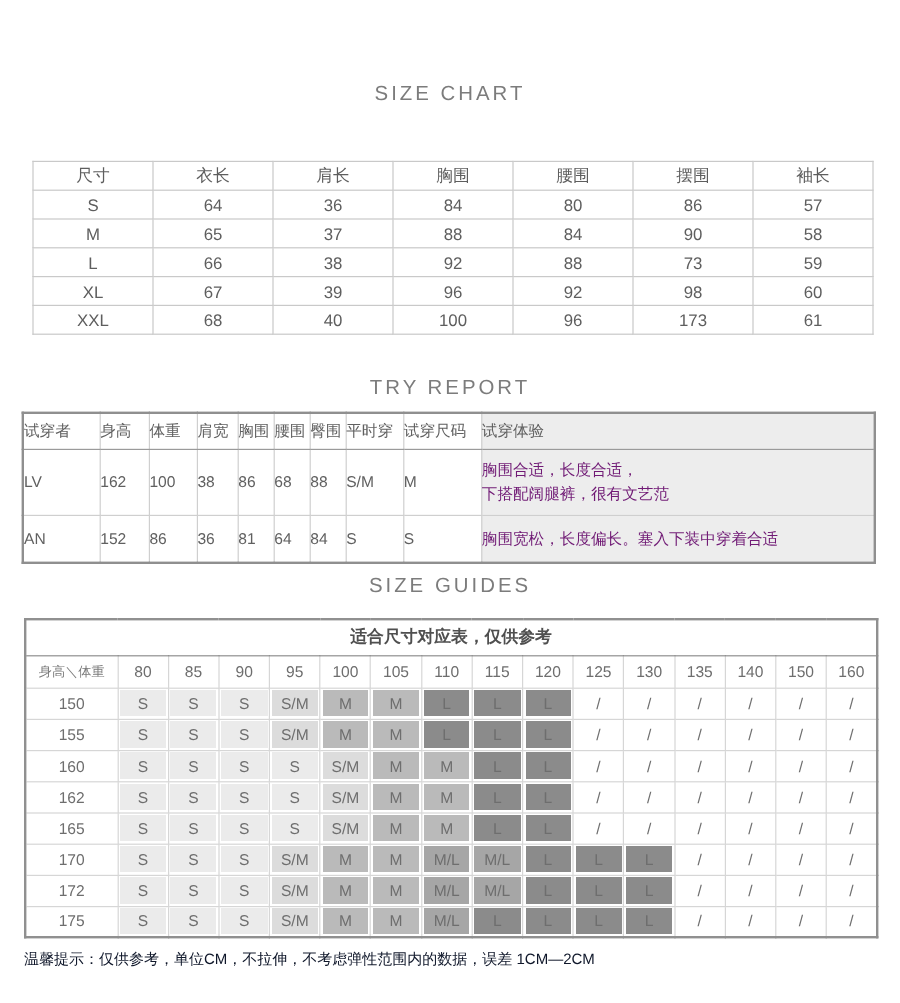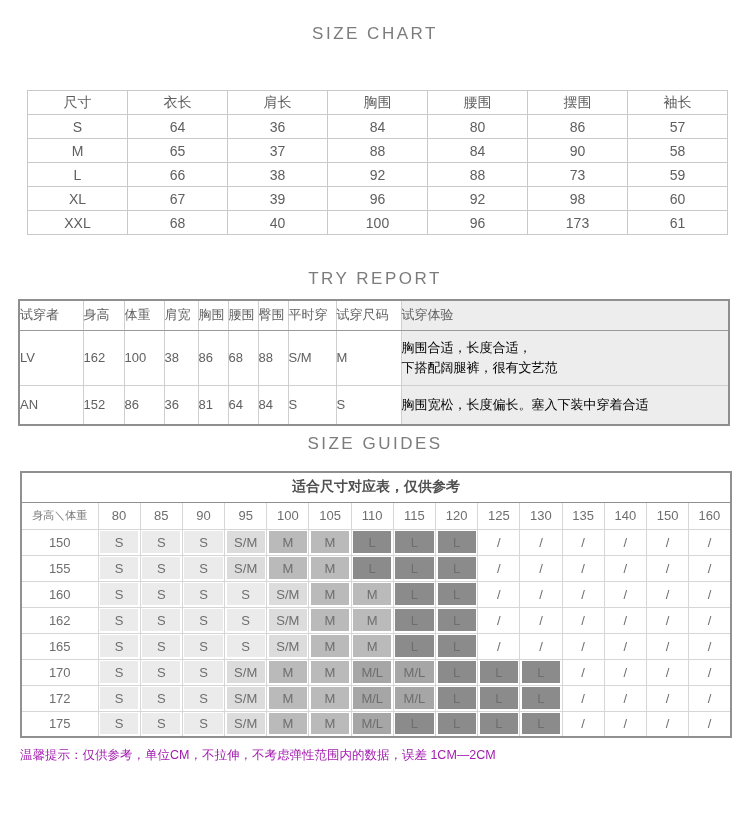--- a/index.html
+++ b/index.html
@@ -1,57 +1,57 @@
 <!DOCTYPE html>
 <html><head>
 <meta charset="utf-8">
 <style>
   html,body{margin:0;padding:0;background:#fff;}
   body{width:750px;height:836px;font-family:"Liberation Sans","DejaVu Sans",sans-serif;color:#666;overflow:hidden;}
   .section-title{margin:0;text-align:center;font-size:17px;font-weight:normal;letter-spacing:2.5px;color:#7c7c7c;line-height:20px;}
-  #title-size-chart{padding-top:24px;}
+  #title-size-chart{padding-top:68px;}
   #title-try-report{margin-top:34px;}
   #title-size-guides{margin-top:8px;}
   table{border-collapse:collapse;table-layout:fixed;}
 
   
   .t1{width:701px;margin:46px 0 0 27px;}
   .t1 tr{height:24px;}
   .t1 th,.t1 td{border:1px solid #c9c9c9;text-align:center;font-size:14px;font-weight:normal;color:#5e5e5e;padding:0;}
 
   
   .t2{width:712px;margin:10px 0 0 18px;border:2px solid #8f8f8f;}
   .t2 tr{height:35px;}
   .t2 tr:nth-child(1){height:30px;}
   .t2 tr:nth-child(2){height:55px;}
   .t2 tr:nth-child(3){height:40px;}
   .t2 th,.t2 td{border:1px solid #cfcfcf;text-align:left;font-size:13px;font-weight:normal;color:#606060;padding:0;}
   .t2 tr:nth-child(1) th{border-bottom:1px solid #9a9a9a;}
   .t2 .exp{background:#ededed;}
-  .t2 td.exp{white-space:pre-line;line-height:20px;color:#000000;}
+  .t2 td.exp{white-space:pre-line;line-height:20px;color:#701a75;}
 
   
   .t3{width:710px;margin:17px 0 0 20px;border:2px solid #909090;}
   .t3 tr{height:26px;}
   .t3 tr:nth-child(1){height:30px;}
   .t3 tr:nth-child(2){height:27px;}
   .t3 th,.t3 td{border:1px solid #d6d6d6;text-align:center;font-weight:normal;font-size:13px;color:#6e6e6e;padding:0;box-sizing:border-box;}
   .t3 td.caption{font-weight:bold;font-size:14px;color:#4f4f4f;border-bottom:1px solid #909090;}
   .t3 th.corner{font-size:11px;color:#7a7a7a;}
   .t3 td.hcell{font-size:13px;}
   .t3 td.shade{background-clip:content-box;padding:2px;}
   .sg-s{color:#9c9c9c;}
   .sg-sm{color:#969696;}
   .sg-m{color:#8f8f8f;}
   .sg-ml{color:#ffffff;font-weight:bold;}
   .sg-l{color:#ffffff;font-weight:bold;}
   .sg-slash{color:#b3b3b3;}
 
   
-  .notes{margin:9px 0 0 20px;font-size:12.5px;color:#a21caf;line-height:17px;}
+  .notes{margin:9px 0 0 20px;font-size:12.5px;color:#0f172a;line-height:17px;}
   .nline1{display:flex;}
   .nline2{margin-left:64px;}
 </style>
 </head>
 <body>
 
 <div>
 
   <h2 id="title-size-chart" class="section-title">SIZE CHART</h2>
 

